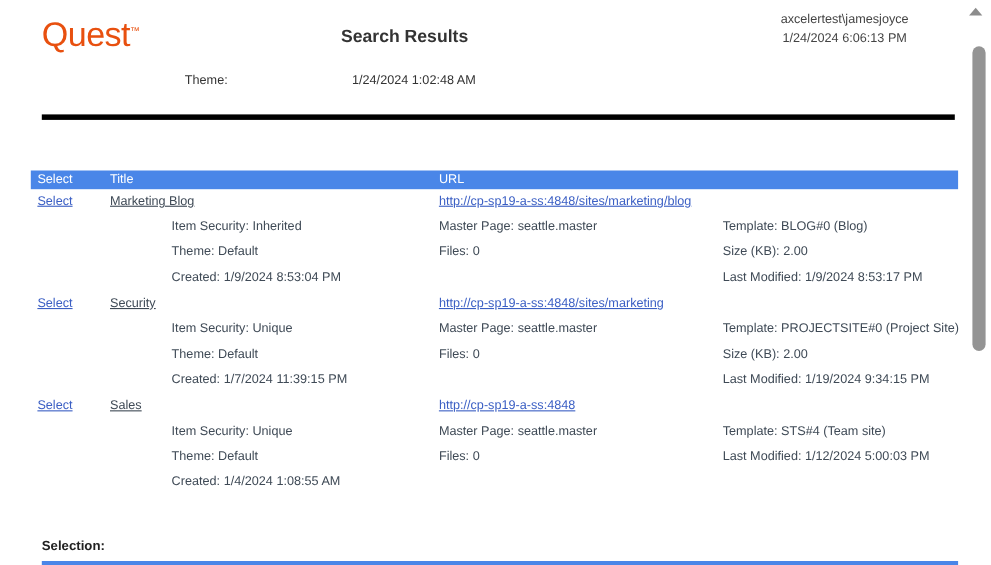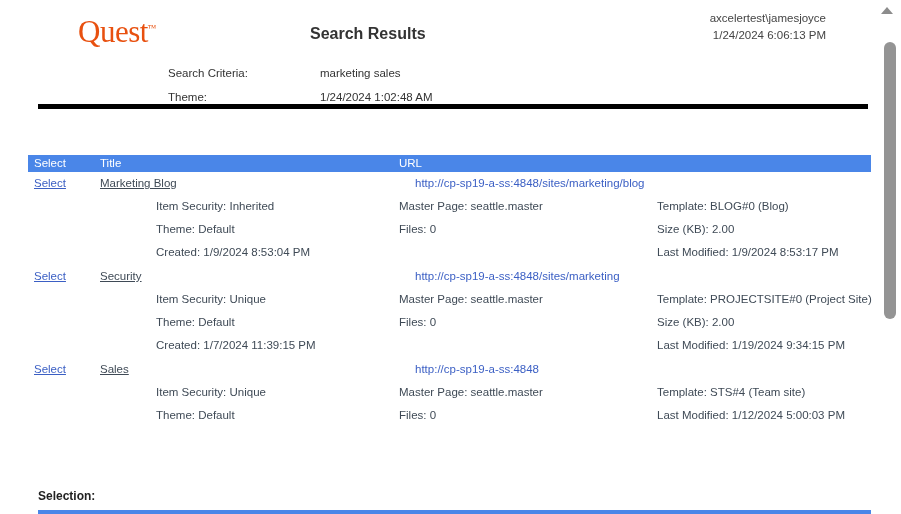--- a/index.html
+++ b/index.html
@@ -24,48 +24,47 @@
     height: 514px;
     background: #ffffff;
     overflow: hidden;
   }
 
   
   .quest-logo {
     position: absolute;
     left: 38px;
     top: 16px;
-    font-family: Liberation Serif, serif;
+    font-family: Liberation Sans, sans-serif;
     font-size: 31px;
     letter-spacing: -0.5px;
     color: #e8500f;
     font-weight: 400;
     line-height: 1;
-    margin-left: 40px;
   }
   .quest-logo .tm {
     font-size: 9px;
     vertical-align: super;
     letter-spacing: 0;
   }
 
   .page-title {
     position: absolute;
     left: 310px;
     top: 25px;
     font-size: 16px;
     font-weight: bold;
     color: #333333;
   }
 
   .user-block {
     position: absolute;
     right: 48px;
     top: 10px;
-    text-align: right;
+    text-align: center;
     font-size: 11.5px;
     color: #444444;
     line-height: 17px;
   }
 
   
   .criteria {
     position: absolute;
     left: 168px;
     top: 61px;
@@ -138,22 +137,22 @@
     color: #3f4a56;
     text-decoration: underline;
     cursor: pointer;
   }
   .cell-url {
     position: absolute;
     left: 371px;
     top: 5px;
     font-size: 11.5px;
     color: #3b5fc4;
-    cursor: pointer;
-    margin-left: 16px;
+    text-decoration: underline;
+    cursor: pointer;
   }
 
   .detail-grid {
     position: relative;
     height: 70px;
     font-size: 11.5px;
     color: #3f4a56;
   }
   .detail-grid .dcol {
     position: absolute;
@@ -251,24 +250,20 @@
 
   <div class="page-title">Search Results</div>
 
   <div class="user-block">
     <div>axcelertest\jamesjoyce</div>
     <div>1/24/2024 6:06:13 PM</div>
   </div>
 
   <div class="criteria">
     <div class="crow">
-      <span class="clabel">Search Criteria:</span>
-      <span class="cvalue">marketing sales</span>
-    </div>
-    <div class="crow">
       <span class="clabel">Theme:</span>
       <span class="cvalue">1/24/2024 1:02:48 AM</span>
     </div>
   </div>
 
   <div class="black-rule"></div>
 
   <div id="results-table">
 
     <div class="thead">
@@ -330,20 +325,21 @@
     <div class="result-row">
       <div class="row-main">
         <span class="cell-select">Select</span>
         <span class="cell-title">Sales</span>
         <span class="cell-url">http://cp-sp19-a-ss:4848</span>
       </div>
       <div class="detail-grid">
         <div class="dcol dcol-1">
           <div class="dline">Item Security: Unique</div>
           <div class="dline">Theme: Default</div>
+          <div class="dline">Created: 1/4/2024 1:08:55 AM</div>
         </div>
         <div class="dcol dcol-2">
           <div class="dline">Master Page: seattle.master</div>
           <div class="dline">Files: 0</div>
           <div class="dline"></div>
         </div>
         <div class="dcol dcol-3">
           <div class="dline">Template: STS#4 (Team site)</div>
           <div class="dline">Last Modified: 1/12/2024 5:00:03 PM</div>
         </div>

